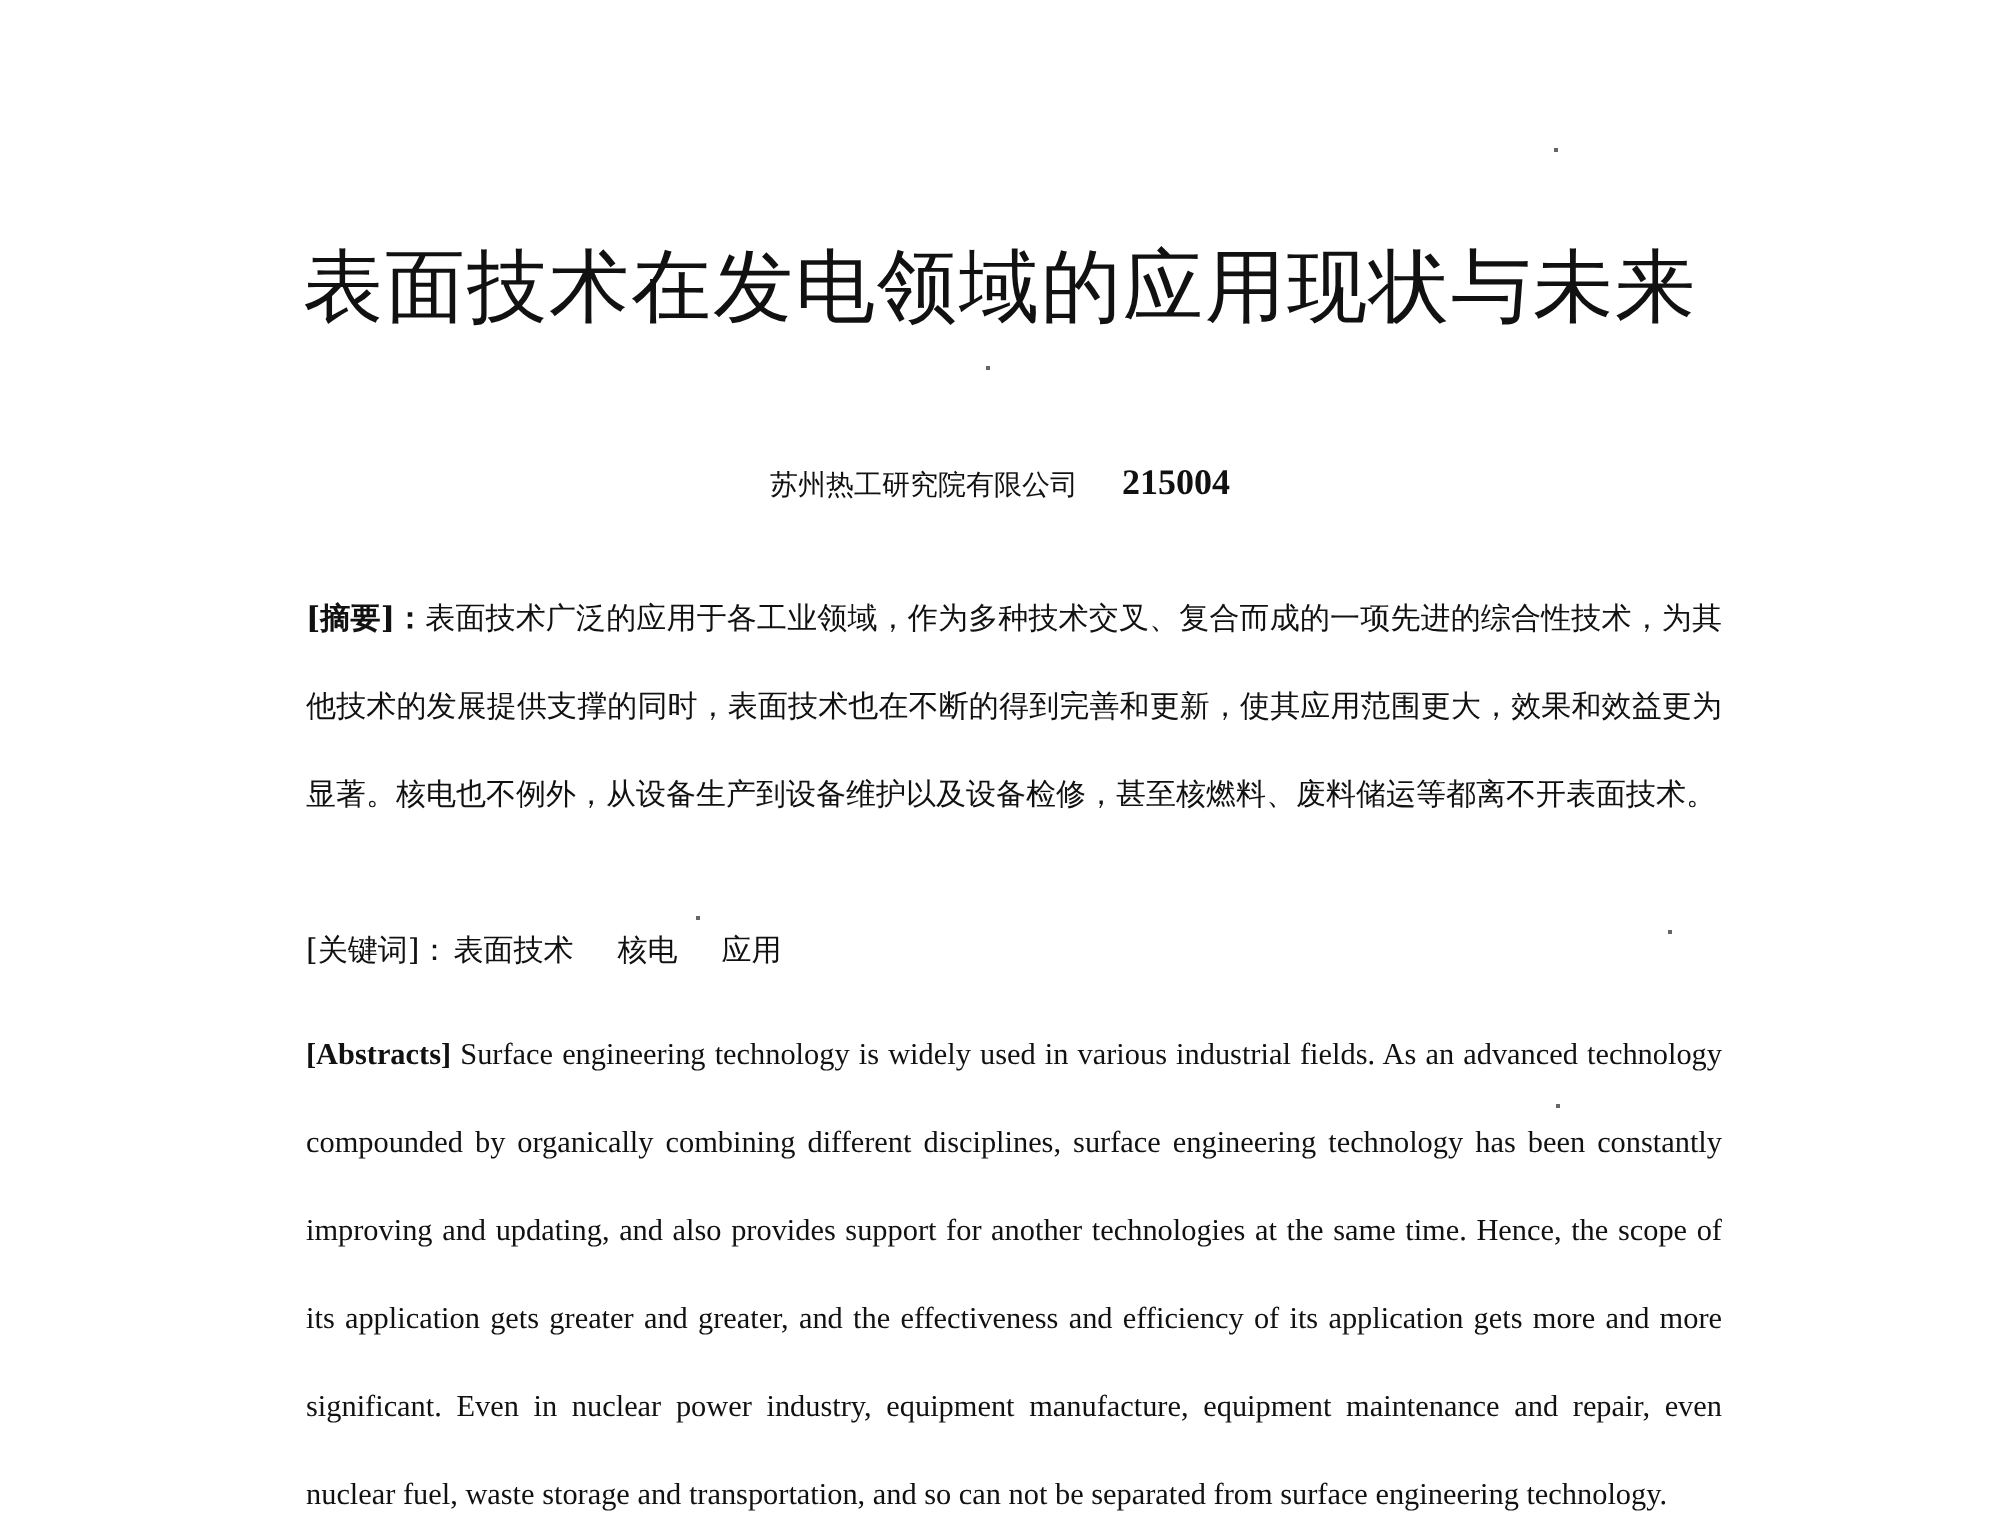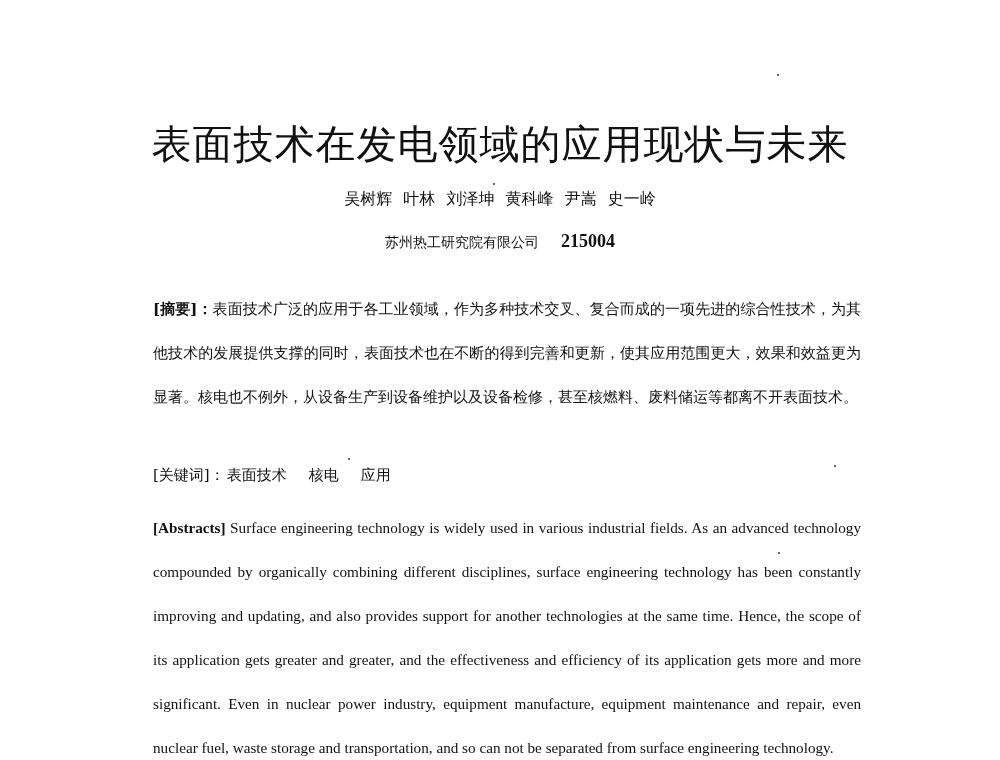--- a/index.html
+++ b/index.html
@@ -32,21 +32,20 @@
 <div class="page">
 
   <div class="speck" style="left:777px; top:74px;"></div>
   <div class="speck" style="left:493px; top:183px;"></div>
   <div class="speck" style="left:348px; top:458px;"></div>
   <div class="speck" style="left:834px; top:465px;"></div>
   <div class="speck" style="left:778px; top:552px;"></div>
 
   <div class="title">表面技术在发电领域的应用现状与未来</div>
 
-  <div class="authors">吴树辉 叶林 刘泽坤 黄科峰 尹嵩  史一岭</div>
 
   <div class="affil">
     <span>苏州热工研究院有限公司</span><span class="zip">215004</span>
   </div>
 
   <div class="block keywords">
     <span>[关键词]：</span><span class="kw">表面技术</span><span class="kw">核电</span><span class="kw">应用</span>
   </div>
 
   <div class="block cn-abstract">

